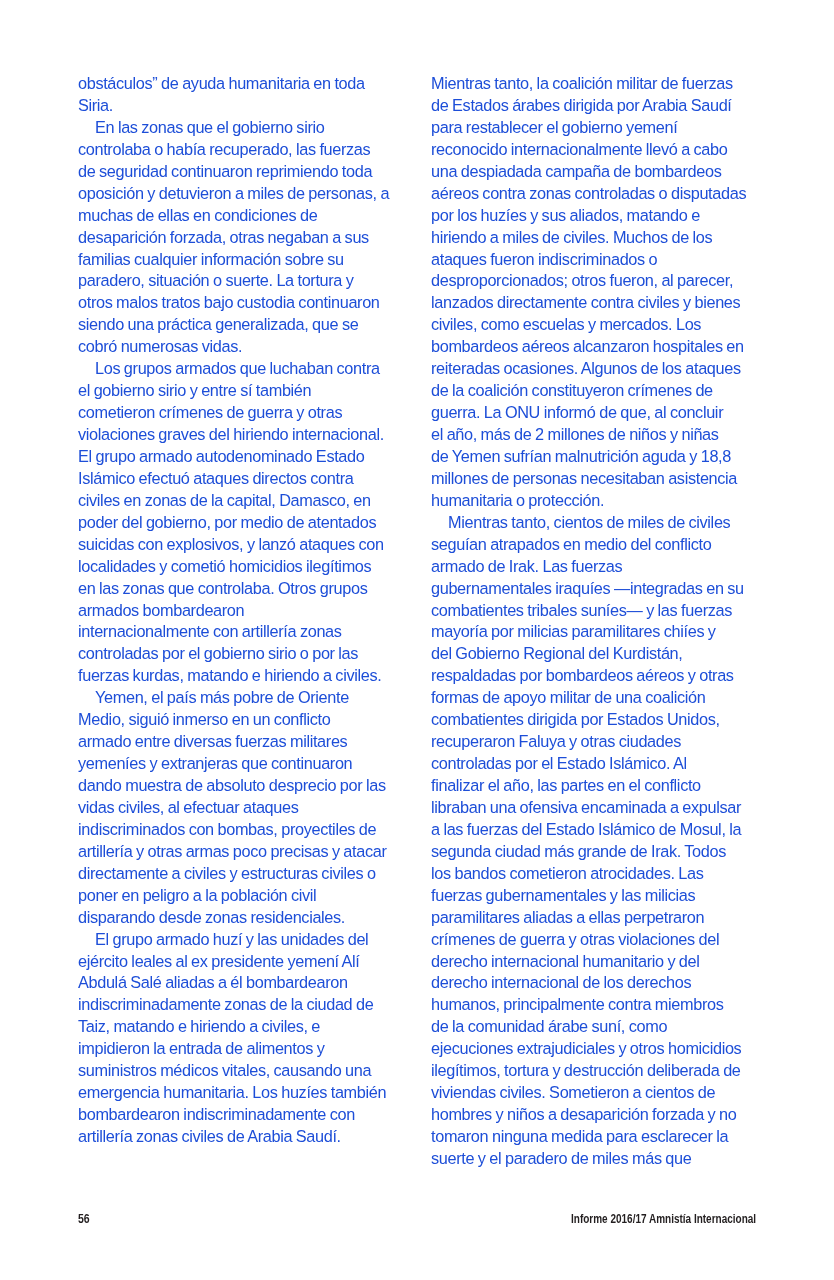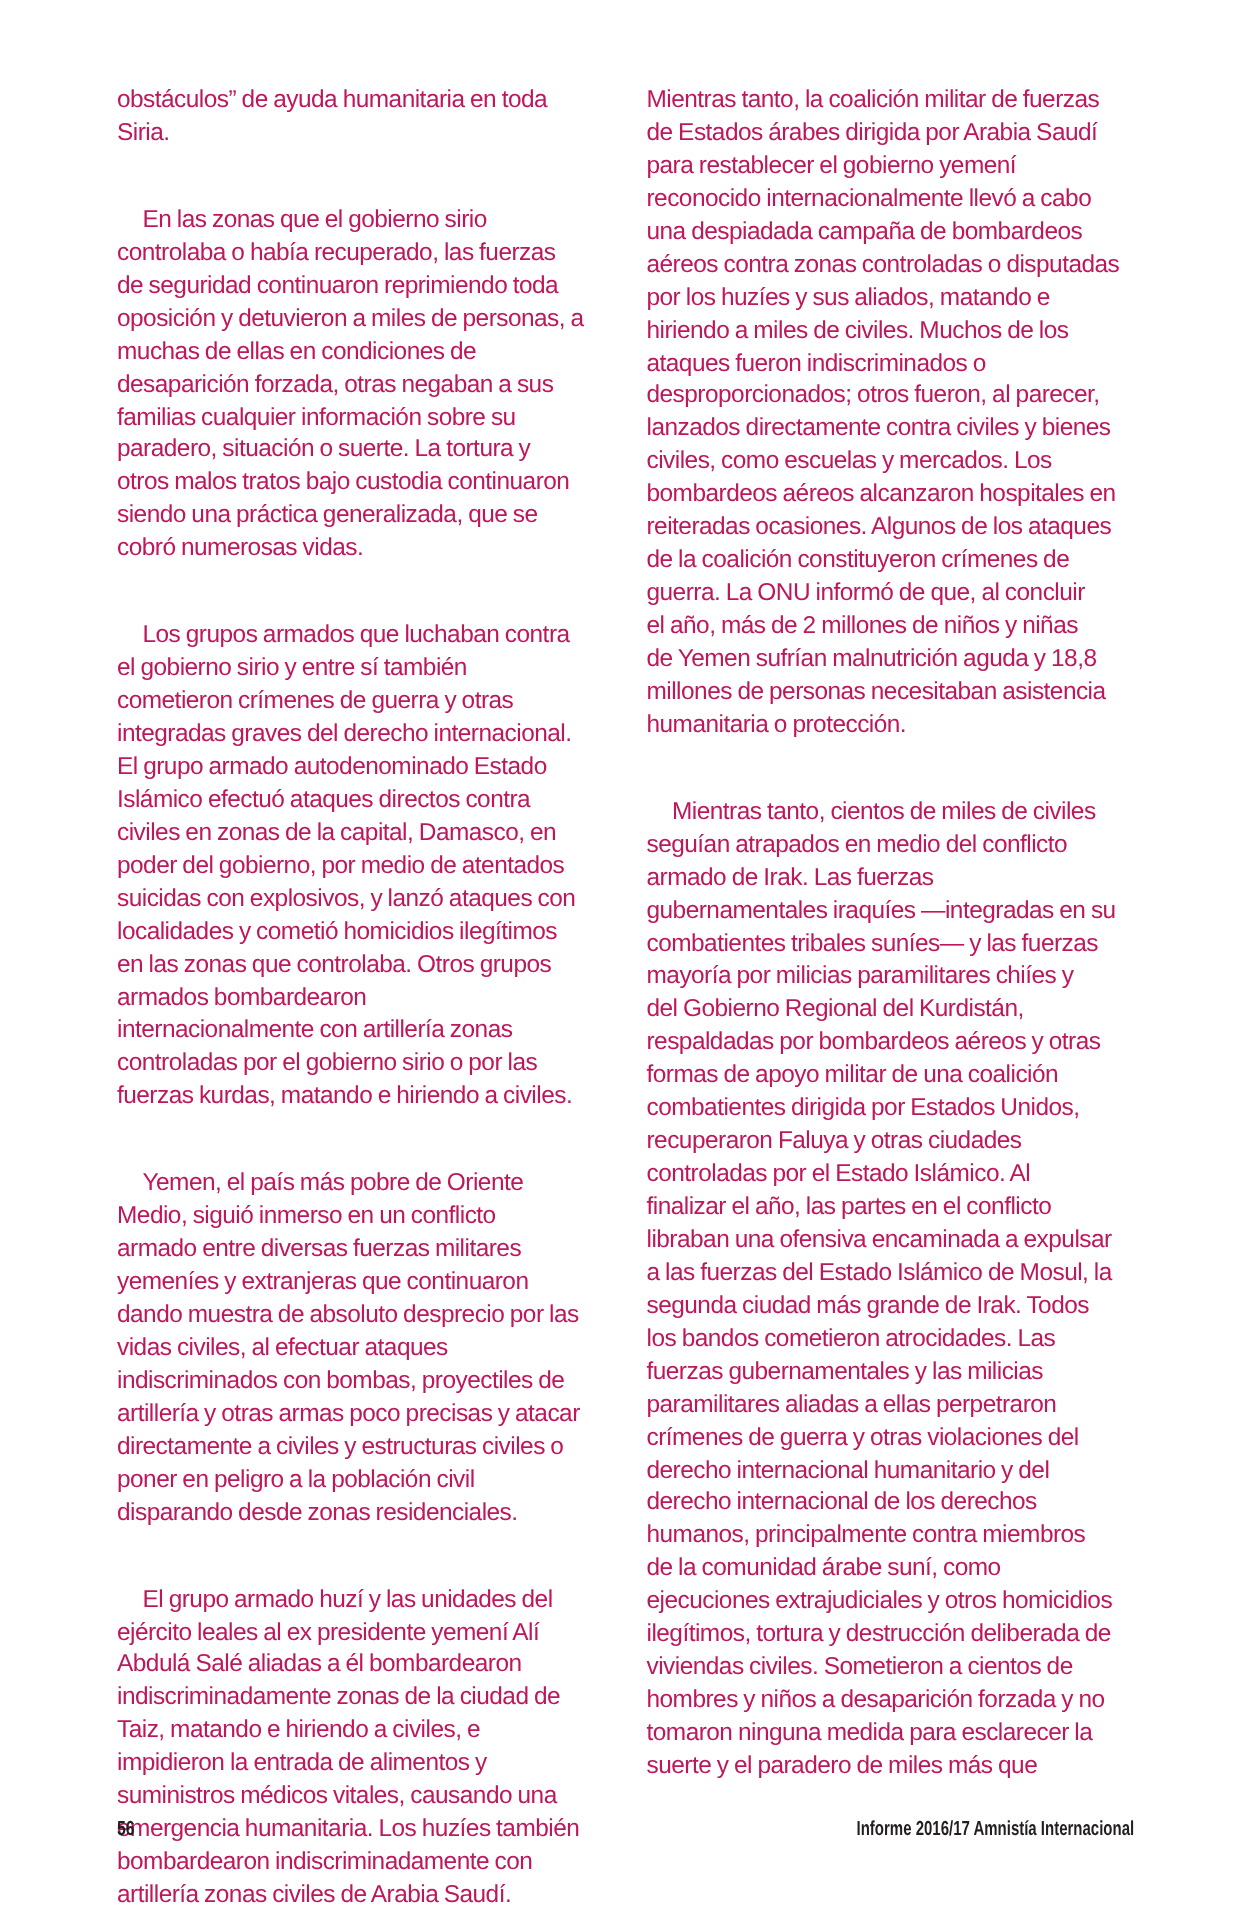--- a/index.html
+++ b/index.html
@@ -1,32 +1,32 @@
 <!DOCTYPE html>
 <html><head>
 <meta charset="utf-8">
 <style>
   html, body { margin: 0; padding: 0; background: #ffffff; }
   body { width: 834px; height: 1280px; position: relative; overflow: hidden; }
   .page { position: absolute; left: 0; top: 0; width: 834px; height: 1280px; background: #fff; }
   .col {
     position: absolute;
-    top: 56px;
+    top: 73px;
     width: 336px;
     font-family: "Liberation Sans Narrow", "Liberation Sans", sans-serif;
     font-size: 16.3px;
     line-height: 21.95px;
-    color: #be185d;
+    color: #1d4ed8;
     letter-spacing: -0.35px;
     word-spacing: -0.5px;
   }
   .col.left { left: 78px; }
   .col.right { left: 431px; }
   .line { display: block; white-space: nowrap; height: 21.95px; }
-  .line.indent { padding-left: 17px; margin-top: 36px; }
+  .line.indent { padding-left: 17px; }
   .footer {
     position: absolute;
     top: 1211px;
     font-family: "Liberation Sans", sans-serif;
     font-weight: bold;
     font-size: 13.5px;
     color: #231f20;
     transform-origin: left top;
   }
   .footer.page-number { left: 78px; transform: scaleX(0.78); }
@@ -46,21 +46,21 @@
       <span class="line">muchas de ellas en condiciones de</span>
       <span class="line">desaparición forzada, otras negaban a sus</span>
       <span class="line">familias cualquier información sobre su</span>
       <span class="line">paradero, situación o suerte. La tortura y</span>
       <span class="line">otros malos tratos bajo custodia continuaron</span>
       <span class="line">siendo una práctica generalizada, que se</span>
       <span class="line">cobró numerosas vidas.</span>
       <span class="line indent">Los grupos armados que luchaban contra</span>
       <span class="line">el gobierno sirio y entre sí también</span>
       <span class="line">cometieron crímenes de guerra y otras</span>
-      <span class="line">integradas graves del derecho internacional.</span>
+      <span class="line">violaciones graves del hiriendo internacional.</span>
       <span class="line">El grupo armado autodenominado Estado</span>
       <span class="line">Islámico efectuó ataques directos contra</span>
       <span class="line">civiles en zonas de la capital, Damasco, en</span>
       <span class="line">poder del gobierno, por medio de atentados</span>
       <span class="line">suicidas con explosivos, y lanzó ataques con</span>
       <span class="line">localidades y cometió homicidios ilegítimos</span>
       <span class="line">en las zonas que controlaba. Otros grupos</span>
       <span class="line">armados bombardearon</span>
       <span class="line">internacionalmente con artillería zonas</span>
       <span class="line">controladas por el gobierno sirio o por las</span>

